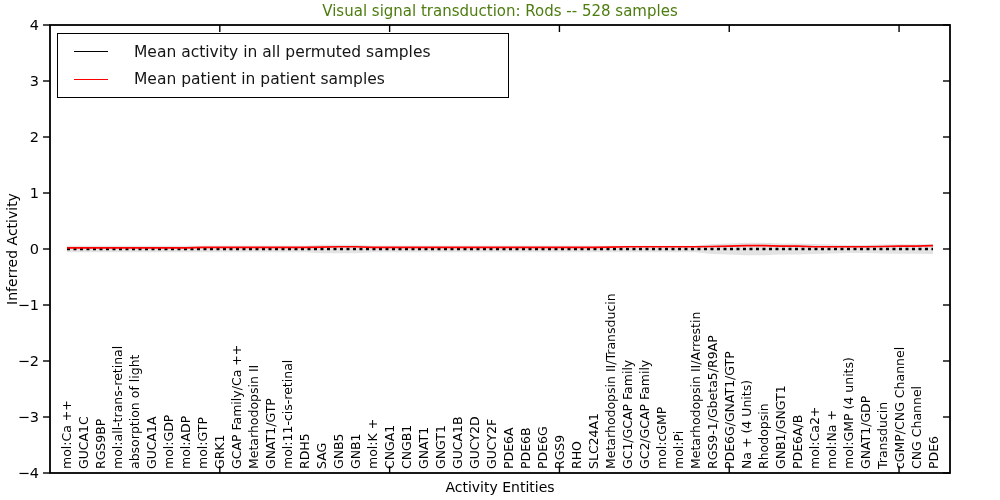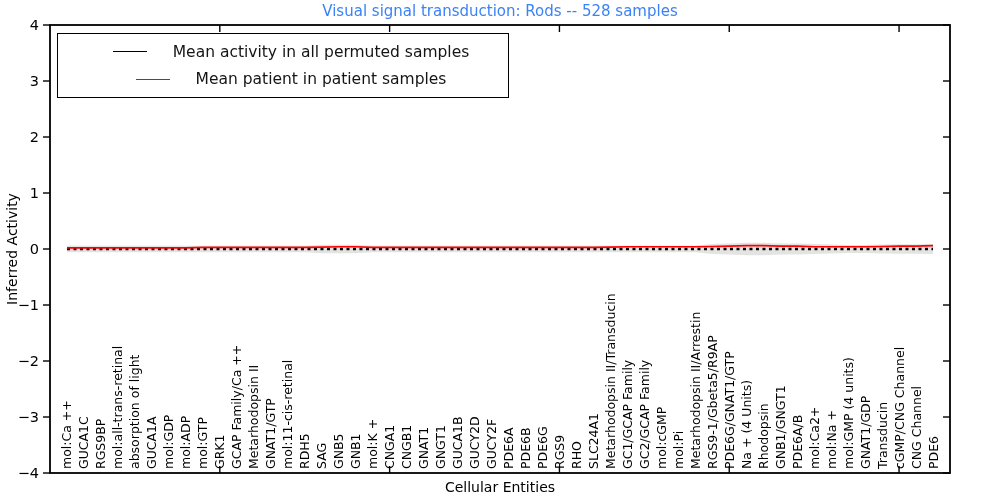--- a/index.html
+++ b/index.html
@@ -3,37 +3,37 @@
 <meta charset="utf-8">
 <style>
   html,body { margin:0; padding:0; background:#ffffff; }
   .figure {
     position:relative; width:1000px; height:500px; background:#ffffff;
     font-family:"DejaVu Sans","Liberation Sans",sans-serif; color:#000;
     overflow:hidden;
   }
   .chart-title {
     position:absolute; left:50px; top:2px; width:900px;
-    text-align:center; font-size:15px; color:#3b82f6;
+    text-align:center; font-size:15px; color:#4d7c0f;
   }
   .x-axis-label {
     position:absolute; left:50px; top:479px; width:900px;
     text-align:center; font-size:14px; color:#000;
   }
   .y-axis-label {
     position:absolute; left:-76px; top:239px; width:180px; height:20px;
     text-align:center; font-size:14px; color:#000;
     transform:rotate(-90deg);
   }
   svg.plot { position:absolute; left:0; top:0; }
   .legend {
     position:absolute; left:57px; top:33px; width:452px; height:65px;
     background:#ffffff; border:1.6px solid #000; box-sizing:border-box;
     display:flex; flex-direction:column; justify-content:space-around;
-    padding:4px 0; z-index:5;align-items:center;
+    padding:4px 0; z-index:5;
   }
   .legend-row { display:flex; align-items:center; padding-left:16px; }
   .legend-sample { display:inline-block; width:34px; height:0; border-top:1.8px solid #000; margin-right:26px; }
   .legend-label { font-size:15.5px; color:#151515; }
 </style>
 </head>
 <body>
 
 <div class="figure">
 
@@ -141,15 +141,15 @@
     <div class="legend-row">
       <span class="legend-sample" id="legend-sample-0" style="border-top-color: rgb(0, 0, 0);"></span>
       <span class="legend-label">Mean activity in all permuted samples</span>
     </div>
     <div class="legend-row">
       <span class="legend-sample" id="legend-sample-1" style="border-top-color: rgb(255, 0, 0);"></span>
       <span class="legend-label">Mean patient in patient samples</span>
     </div>
   </div>
 
-  <div class="x-axis-label">Cellular Entities</div>
+  <div class="x-axis-label">Activity Entities</div>
 
 </div>
 
 </body></html>

